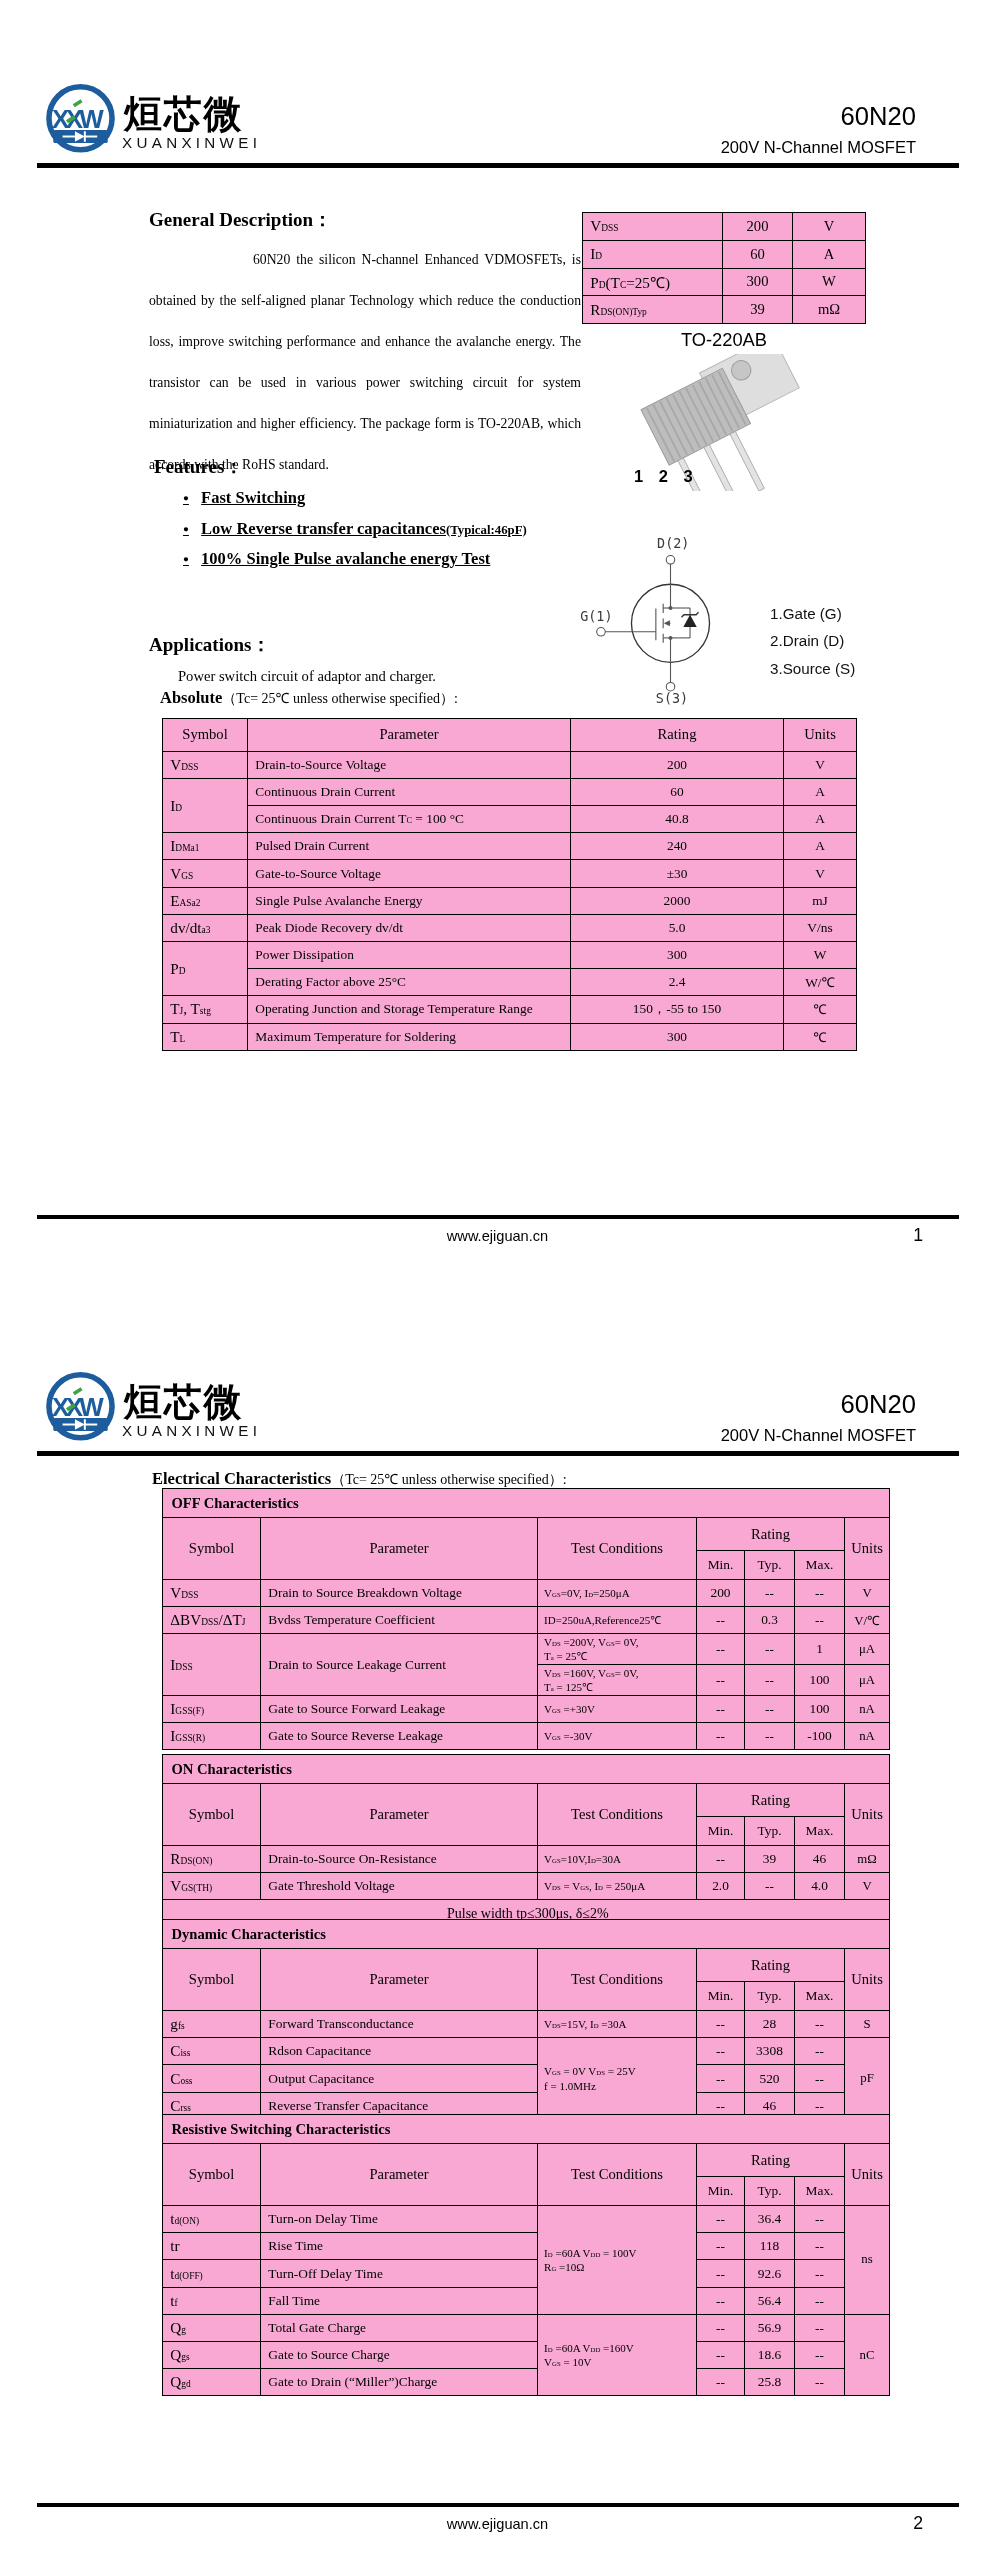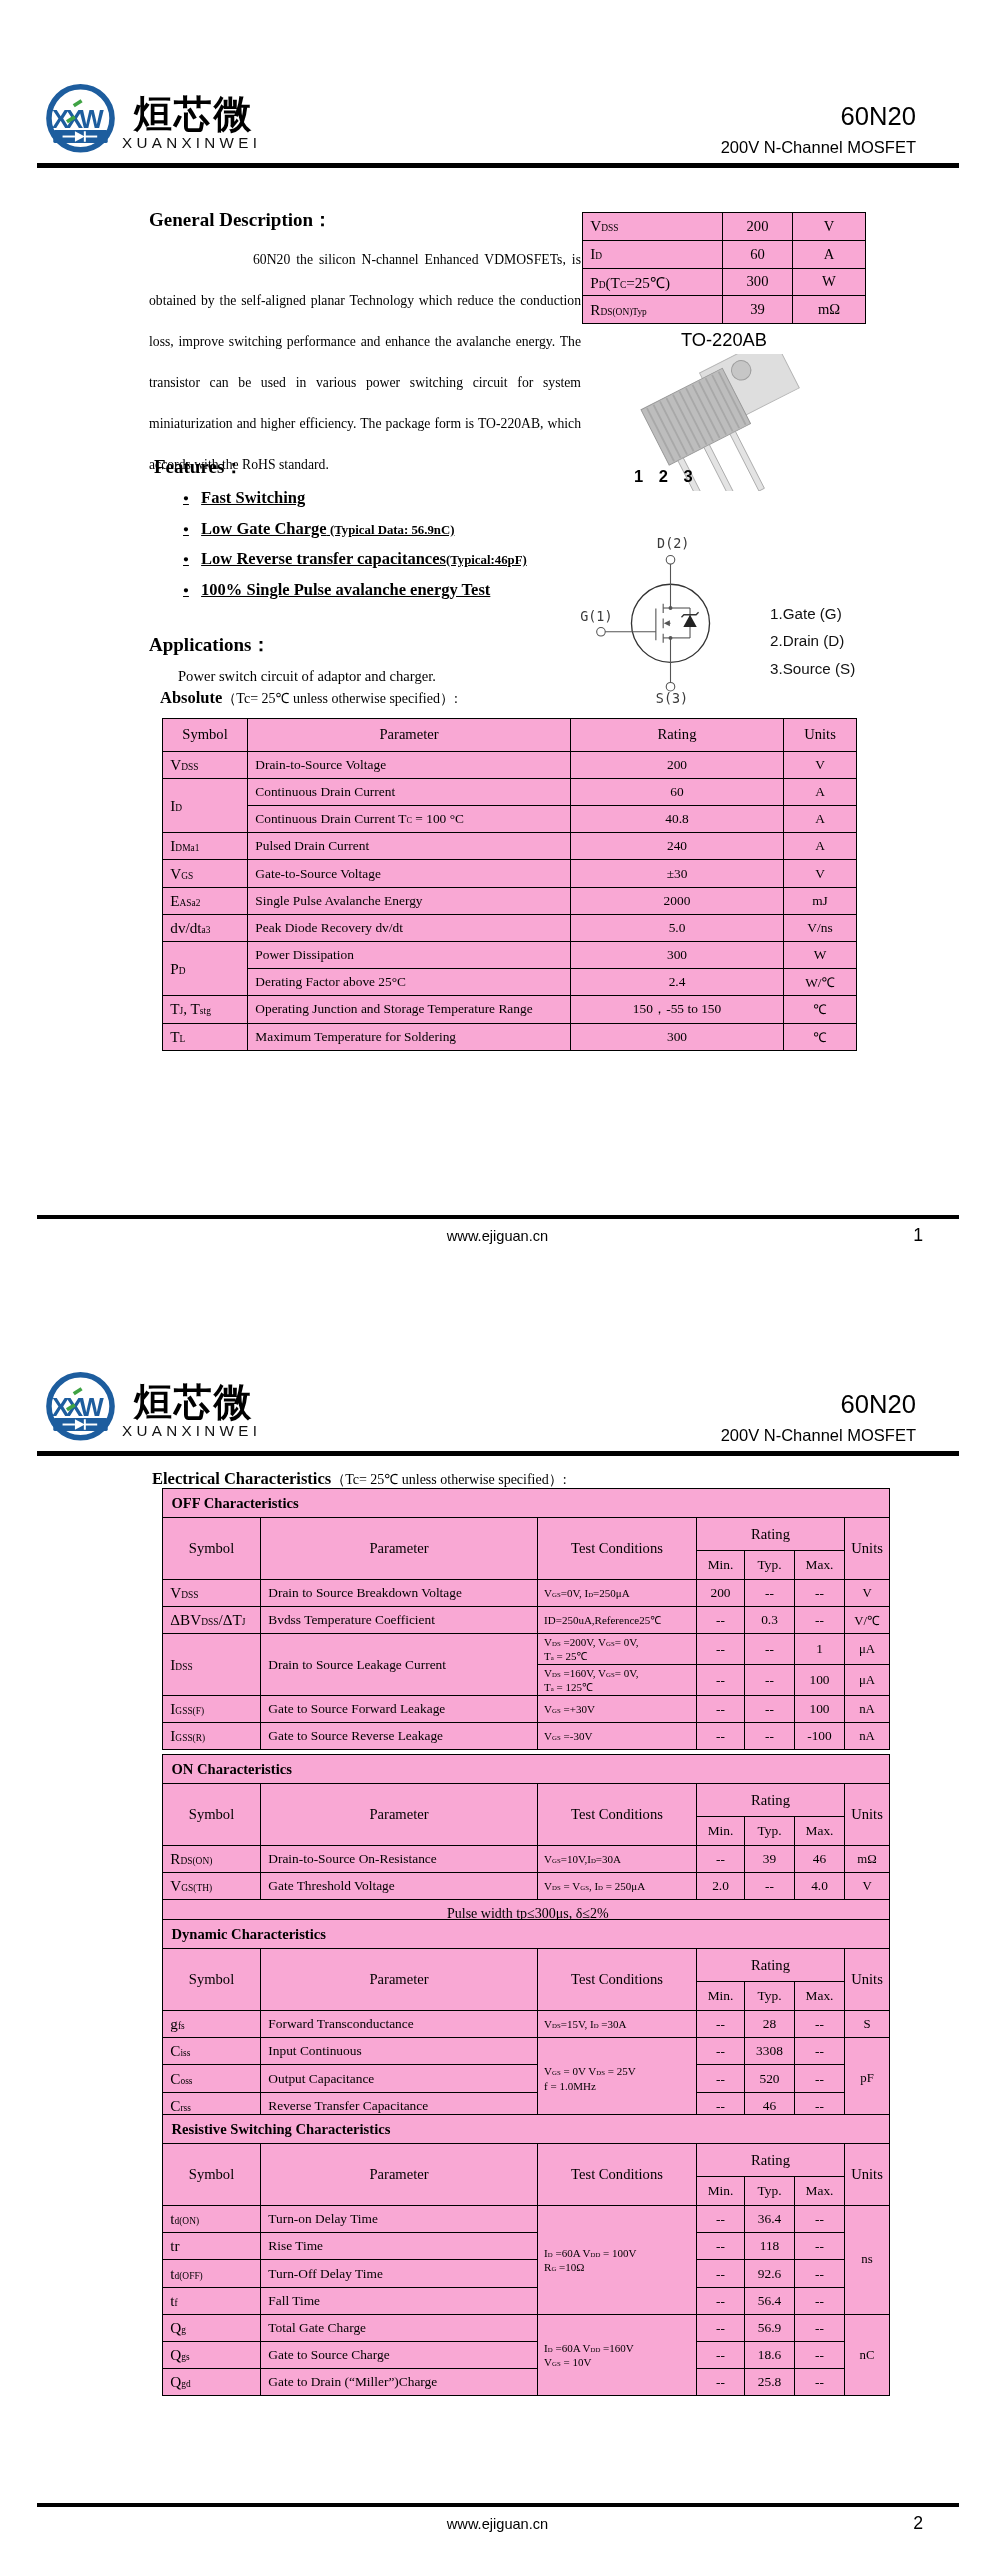--- a/index.html
+++ b/index.html
@@ -3,21 +3,21 @@
 <meta charset="utf-8">
 <style>
   html,body{margin:0;padding:0;background:#ffffff;}
   body{width:995px;height:2576px;position:relative;font-family:"Liberation Serif",serif;color:#000;}
   .page{position:absolute;left:0;width:995px;height:1288px;overflow:hidden;background:#fff;}
   #page-1{top:0;}
   #page-2{top:1288px;}
 
   
   .logo-svg{position:absolute;left:44px;top:83px;width:73px;height:73px;}
-  .brand-cn{position:absolute;left:134px;top:89px;font-size:38px;font-weight:bold;font-family:"DejaVu Sans",sans-serif;letter-spacing:1.8px;}
+  .brand-cn{position:absolute;left:124px;top:89px;font-size:38px;font-weight:bold;font-family:"DejaVu Sans",sans-serif;letter-spacing:1.8px;}
   .brand-en{position:absolute;left:122px;top:134px;font-size:15.2px;letter-spacing:4.3px;color:#111;font-family:"Liberation Sans",sans-serif;}
   .part-no{position:absolute;right:79px;top:102px;font-size:25.6px;font-family:"Liberation Sans",sans-serif;}
   .subtitle{position:absolute;right:79px;top:138px;font-size:16.5px;font-family:"Liberation Sans",sans-serif;}
   .hdr-rule{position:absolute;left:37px;top:163px;width:922px;height:4.9px;background:#000;}
 
   
   .ftr-rule{position:absolute;left:37px;top:1215px;width:922px;height:4.3px;background:#000;}
   .ftr-url{position:absolute;left:0;top:1228px;width:100%;text-align:center;font-size:14.6px;font-family:"Liberation Sans",sans-serif;}
   .ftr-page{position:absolute;right:72px;top:1225px;font-size:17.7px;font-family:"Liberation Sans",sans-serif;}
 
@@ -93,21 +93,20 @@
   <div class="part-no">60N20</div>
   <div class="subtitle">200V N-Channel MOSFET</div>
   <div class="hdr-rule"></div>
 
   <div class="gd-title">General Description：</div>
   <div class="gd-text">60N20 the silicon N-channel Enhanced VDMOSFETs, is obtained by the self-aligned planar Technology which reduce the conduction loss, improve switching performance and enhance the avalanche energy. The transistor can be used in various power switching circuit for system miniaturization and higher efficiency. The package form is TO-220AB, which accords with the RoHS standard.</div>
 
   <div class="feat-title">Features：</div>
   <ul class="feat-list">
     <li><span>Fast Switching</span><span class="feat-detail"></span></li>
-    <li><span>Low Gate Charge</span><span class="feat-detail">  (Typical Data: 56.9nC)</span></li>
     <li><span>Low Reverse transfer capacitances</span><span class="feat-detail">(Typical:46pF)</span></li>
     <li><span>100% Single Pulse avalanche energy Test</span><span class="feat-detail"></span></li>
   </ul>
 
   <div class="apps-title">Applications：</div>
   <div class="apps-text">Power switch circuit of adaptor and charger.</div>
 
   <div class="abs-title"><b>Absolute</b><span>（Tc= 25℃  unless otherwise specified）:</span></div>
 
   <table id="abs-table">
@@ -478,21 +477,21 @@
           <td class="k-sym">g<sub>fs</sub></td>
           <td class="k-par">Forward Transconductance</td>
           <td class="k-cond">V<sub>DS</sub>=15V, I<sub>D</sub> =30A</td>
           <td class="k-val">--</td>
           <td class="k-val">28</td>
           <td class="k-val">--</td>
           <td class="k-unit">S</td>
         </tr>
         <tr>
           <td class="k-sym">C<sub>iss</sub></td>
-          <td class="k-par">Input Continuous</td>
+          <td class="k-par">Rdson Capacitance</td>
           <td rowspan="3" class="k-cond">V<sub>GS</sub> = 0V V<sub>DS</sub> = 25V<br>f = 1.0MHz</td>
           <td class="k-val">--</td>
           <td class="k-val">3308</td>
           <td class="k-val">--</td>
           <td rowspan="3" class="k-unit">pF</td>
         </tr>
         <tr>
           <td class="k-sym">C<sub>oss</sub></td>
           <td class="k-par">Output Capacitance</td>
           <td class="k-val">--</td>

